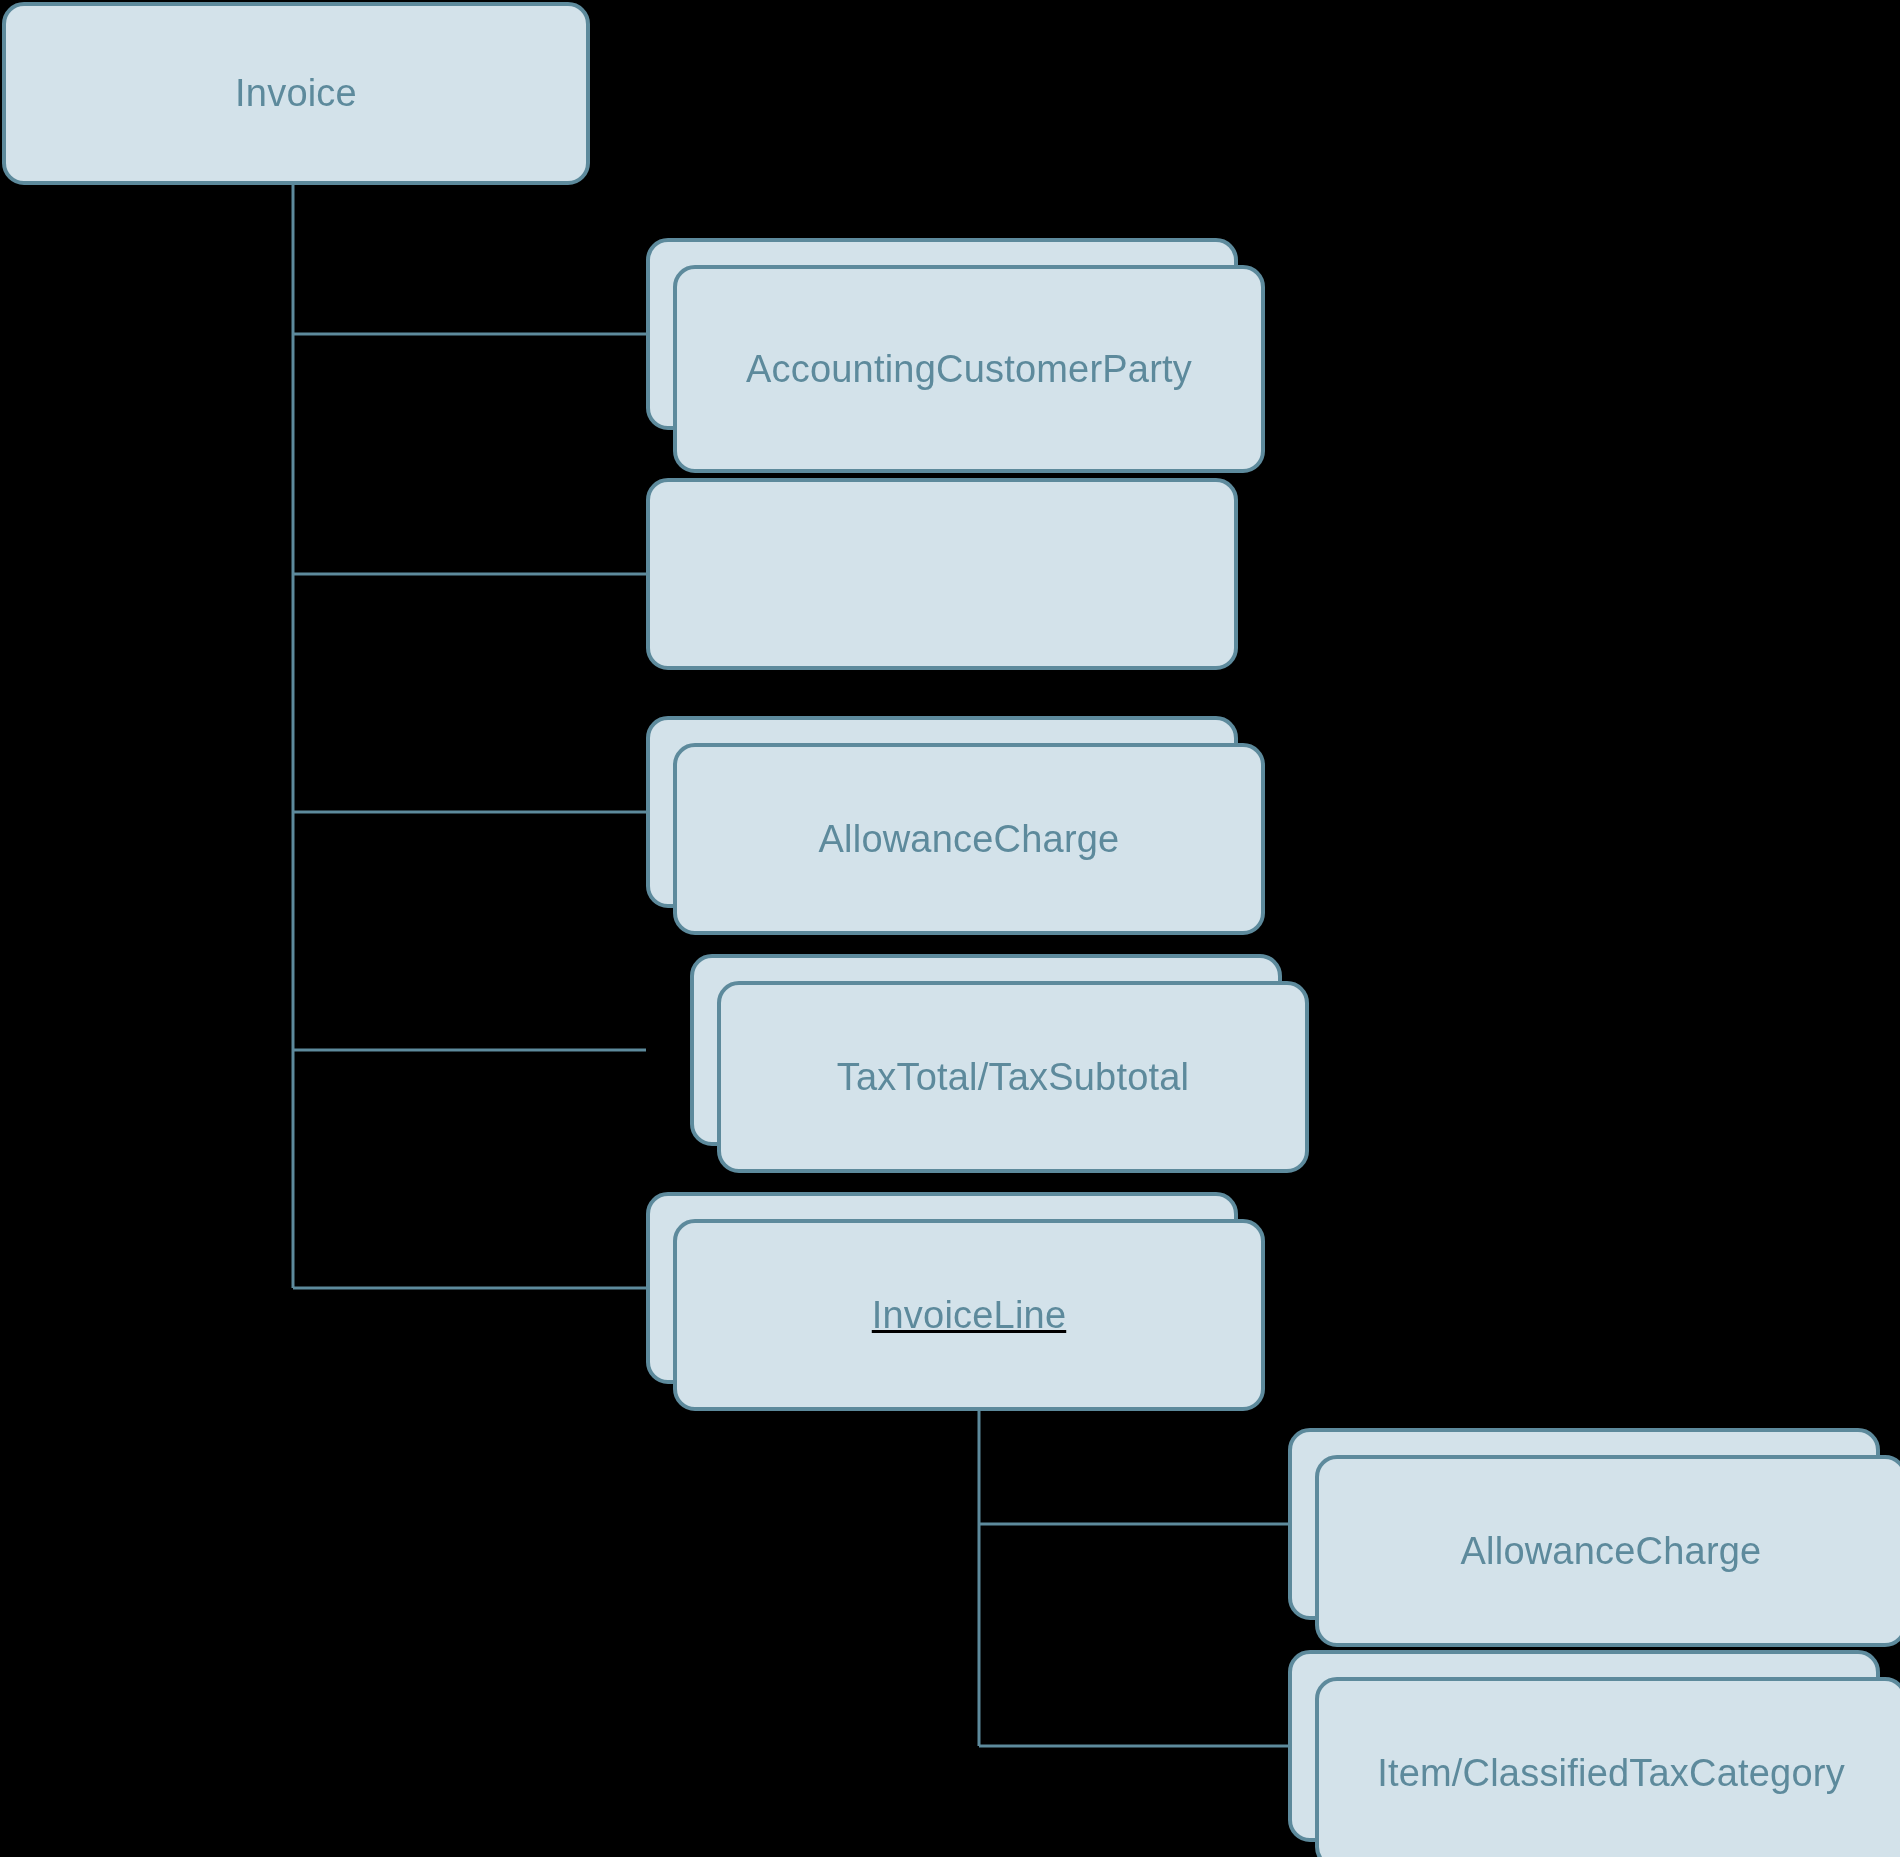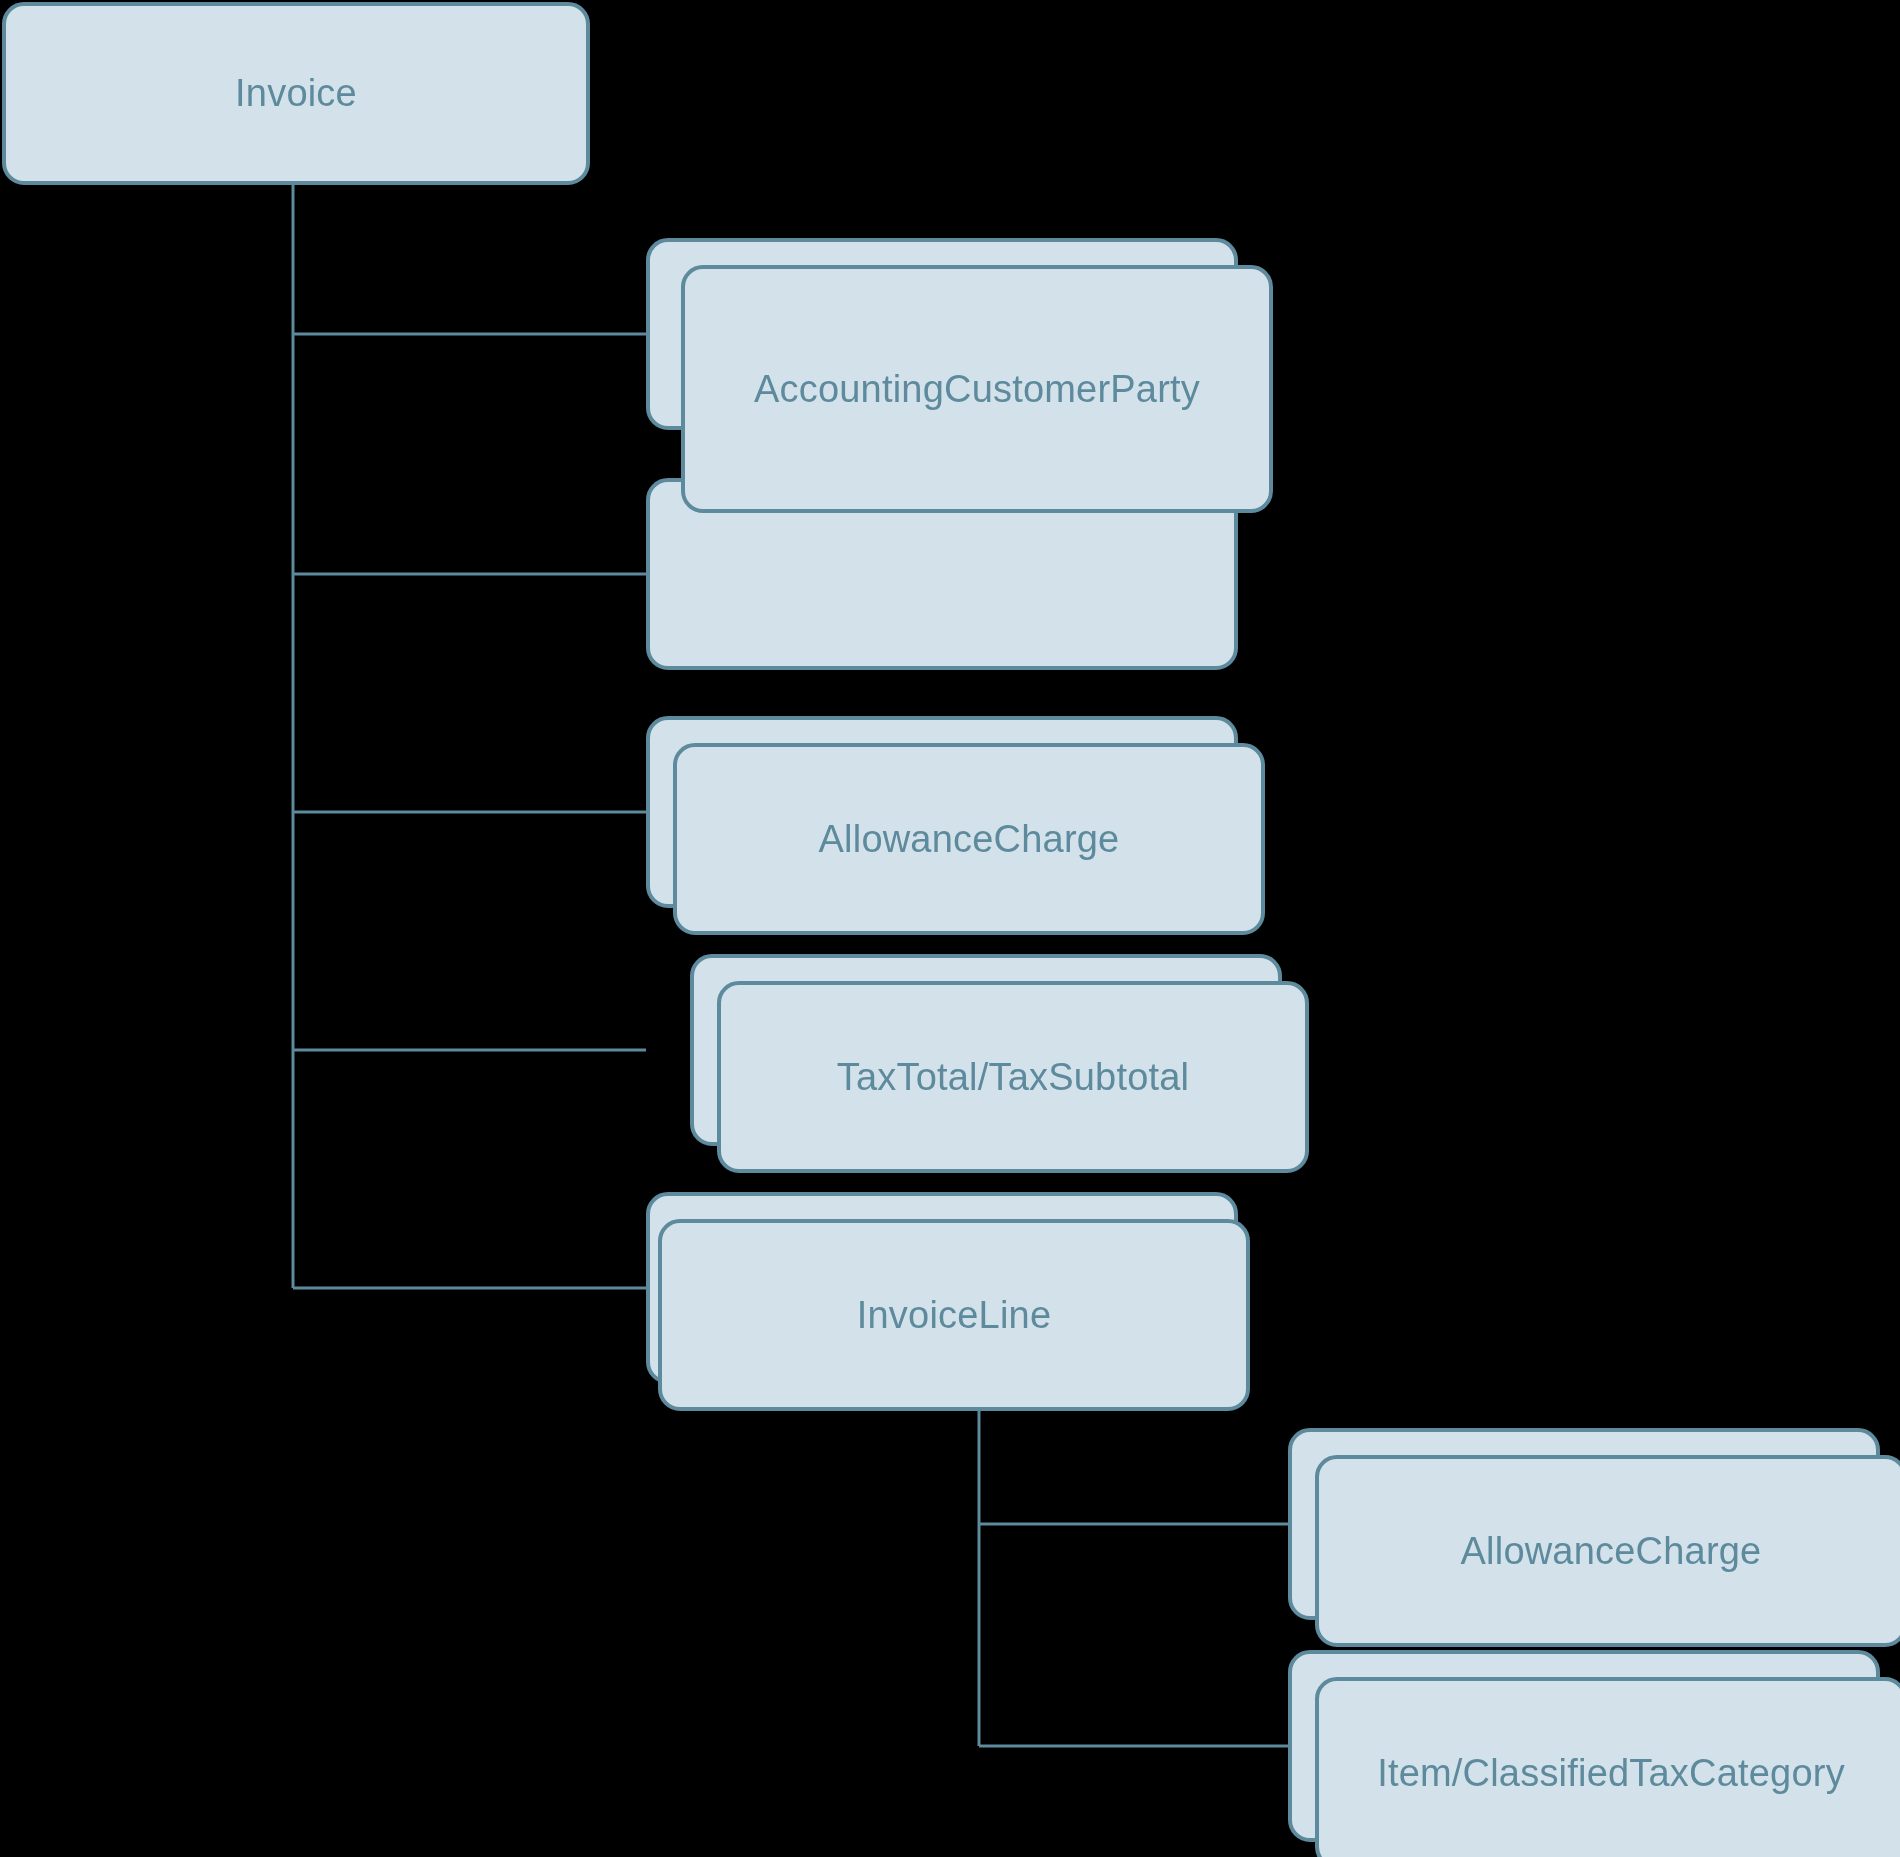--- a/index.html
+++ b/index.html
@@ -83,21 +83,21 @@
   </svg>
 
   <div class="node" style="left: 2px; top: 2px; width: 676px; height: 183px;">
     <div class="card front root-card" style="left: 0px; top: 0px; width: 588px; height: 183px;">
       <span class="card-label">Invoice</span>
     </div>
   </div>
 
   <div class="node" style="left: 646px; top: 238px; width: 619px; height: 219px;">
     <div class="card back" style="left: 0px; top: 0px; width: 592px; height: 192px;"></div>
-    <div class="card front" style="left: 27px; top: 27px; width: 592px; height: 248px; margin-left: 8px;">
+    <div class="card front" style="left: 27px; top: 27px; width: 592px; height: 208px;">
       <span class="card-label">AccountingCustomerParty</span>
     </div>
   </div>
 
   <div class="node" style="left: 646px; top: 478px; width: 619px; height: 219px;">
     <div class="card back" style="left: 0px; top: 0px; width: 592px; height: 192px;"></div>
   </div>
 
   <div class="node" style="left: 646px; top: 716px; width: 619px; height: 219px;">
     <div class="card back" style="left: 0px; top: 0px; width: 592px; height: 192px;"></div>
@@ -108,21 +108,21 @@
 
   <div class="node" style="left: 646px; top: 954px; width: 619px; height: 233px; margin-left: 44px;">
     <div class="card back" style="left: 0px; top: 0px; width: 592px; height: 192px;"></div>
     <div class="card front" style="left: 27px; top: 27px; width: 592px; height: 192px;">
       <span class="card-label">TaxTotal/TaxSubtotal</span>
     </div>
   </div>
 
   <div class="node" style="left: 646px; top: 1192px; width: 619px; height: 219px;">
     <div class="card back" style="left: 0px; top: 0px; width: 592px; height: 192px;"></div>
-    <div class="card front" style="left: 12px; top: 27px; width: 592px; height: 192px;">
+    <div class="card front" style="left: 27px; top: 27px; width: 592px; height: 192px; text-decoration: underline;">
       <span class="card-label">InvoiceLine</span>
     </div>
   </div>
 
   <div class="node" style="left: 1288px; top: 1428px; width: 619px; height: 219px;">
     <div class="card back" style="left: 0px; top: 0px; width: 592px; height: 192px;"></div>
     <div class="card front" style="left: 27px; top: 27px; width: 592px; height: 192px;">
       <span class="card-label">AllowanceCharge</span>
     </div>
   </div>

